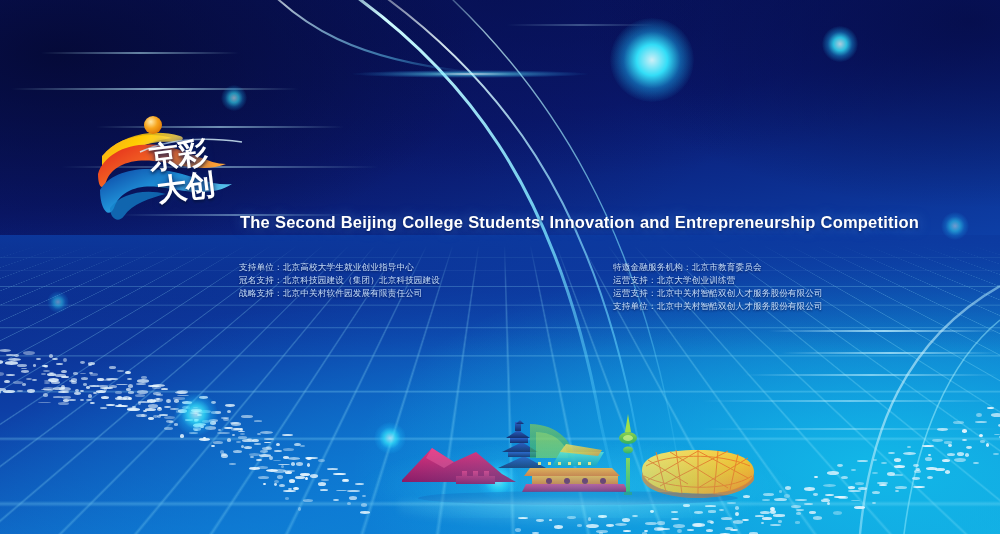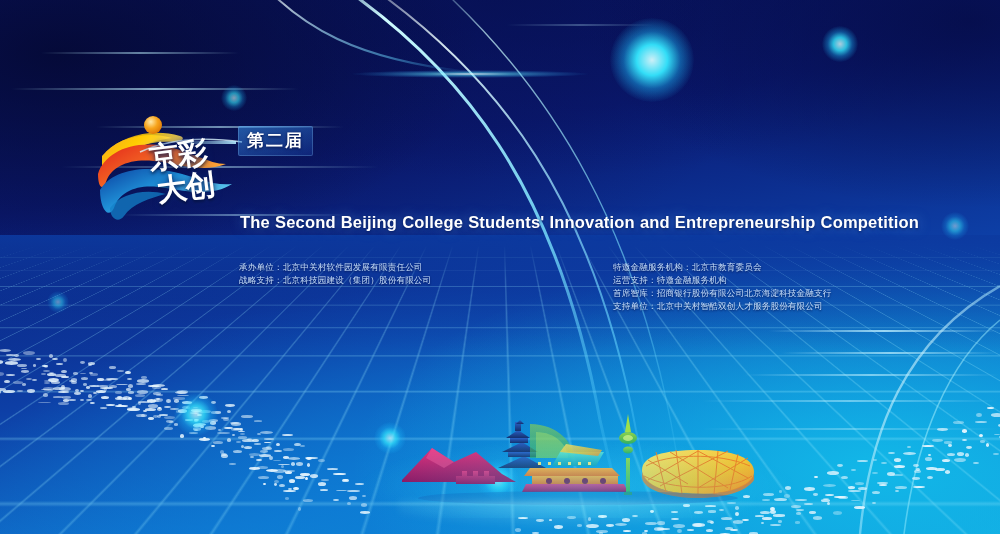--- a/index.html
+++ b/index.html
@@ -684,33 +684,33 @@
 
         <path d="M 44 40 C 70 28 104 24 146 30" fill="none" stroke="#d9f5ff" stroke-width="1.6" opacity=".8"></path>
       </svg>
     </div>
     <div class="logo-cn">
       <span class="l1">京彩</span>
       <span class="l2">大创</span>
     </div>
   </div>
 
-  <div class="badge">第二届</div>
 
   <div class="subtitle"><span>The</span><span class="sp">&nbsp;&nbsp;</span><span>Second</span><span class="sp">&nbsp;&nbsp;</span><span>Beijing</span><span class="sp">&nbsp;</span><span>College</span><span class="sp">&nbsp;</span><span>Students'</span><span class="sp">&nbsp;</span><span>Innovation</span><span class="sp">&nbsp;</span><span>and</span><span class="sp">&nbsp;</span><span>Entrepreneurship</span><span class="sp">&nbsp;</span><span>Competition</span></div>
 
   <div class="credits">
     <div class="credit-col left">
-        <div class="credit-line">承办单位：北京中关村软件园发展有限责任公司</div>
-        <div class="credit-line">战略支持：北京科技园建设（集团）股份有限公司</div>
+        <div class="credit-line">支持单位：北京高校大学生就业创业指导中心</div>
+        <div class="credit-line">冠名支持：北京科技园建设（集团）北京科技园建设</div>
+        <div class="credit-line">战略支持：北京中关村软件园发展有限责任公司</div>
       </div>
     <div class="credit-col right">
         <div class="credit-line">特邀金融服务机构：北京市教育委员会</div>
-        <div class="credit-line">运营支持：特邀金融服务机构</div>
-        <div class="credit-line">首席智库：招商银行股份有限公司北京海淀科技金融支行</div>
+        <div class="credit-line">运营支持：北京大学创业训练营</div>
+        <div class="credit-line">运营支持：北京中关村智酷双创人才服务股份有限公司</div>
         <div class="credit-line">支持单位：北京中关村智酷双创人才服务股份有限公司</div>
       </div>
   </div>
 
   <div class="city">
     <div class="city-glow"></div>
     <svg width="360" height="100" viewBox="0 0 360 100">
       <defs>
         <linearGradient id="cMag" x1="0" y1="0" x2="0" y2="1">
           <stop offset="0%" stop-color="#e0347f"></stop>

